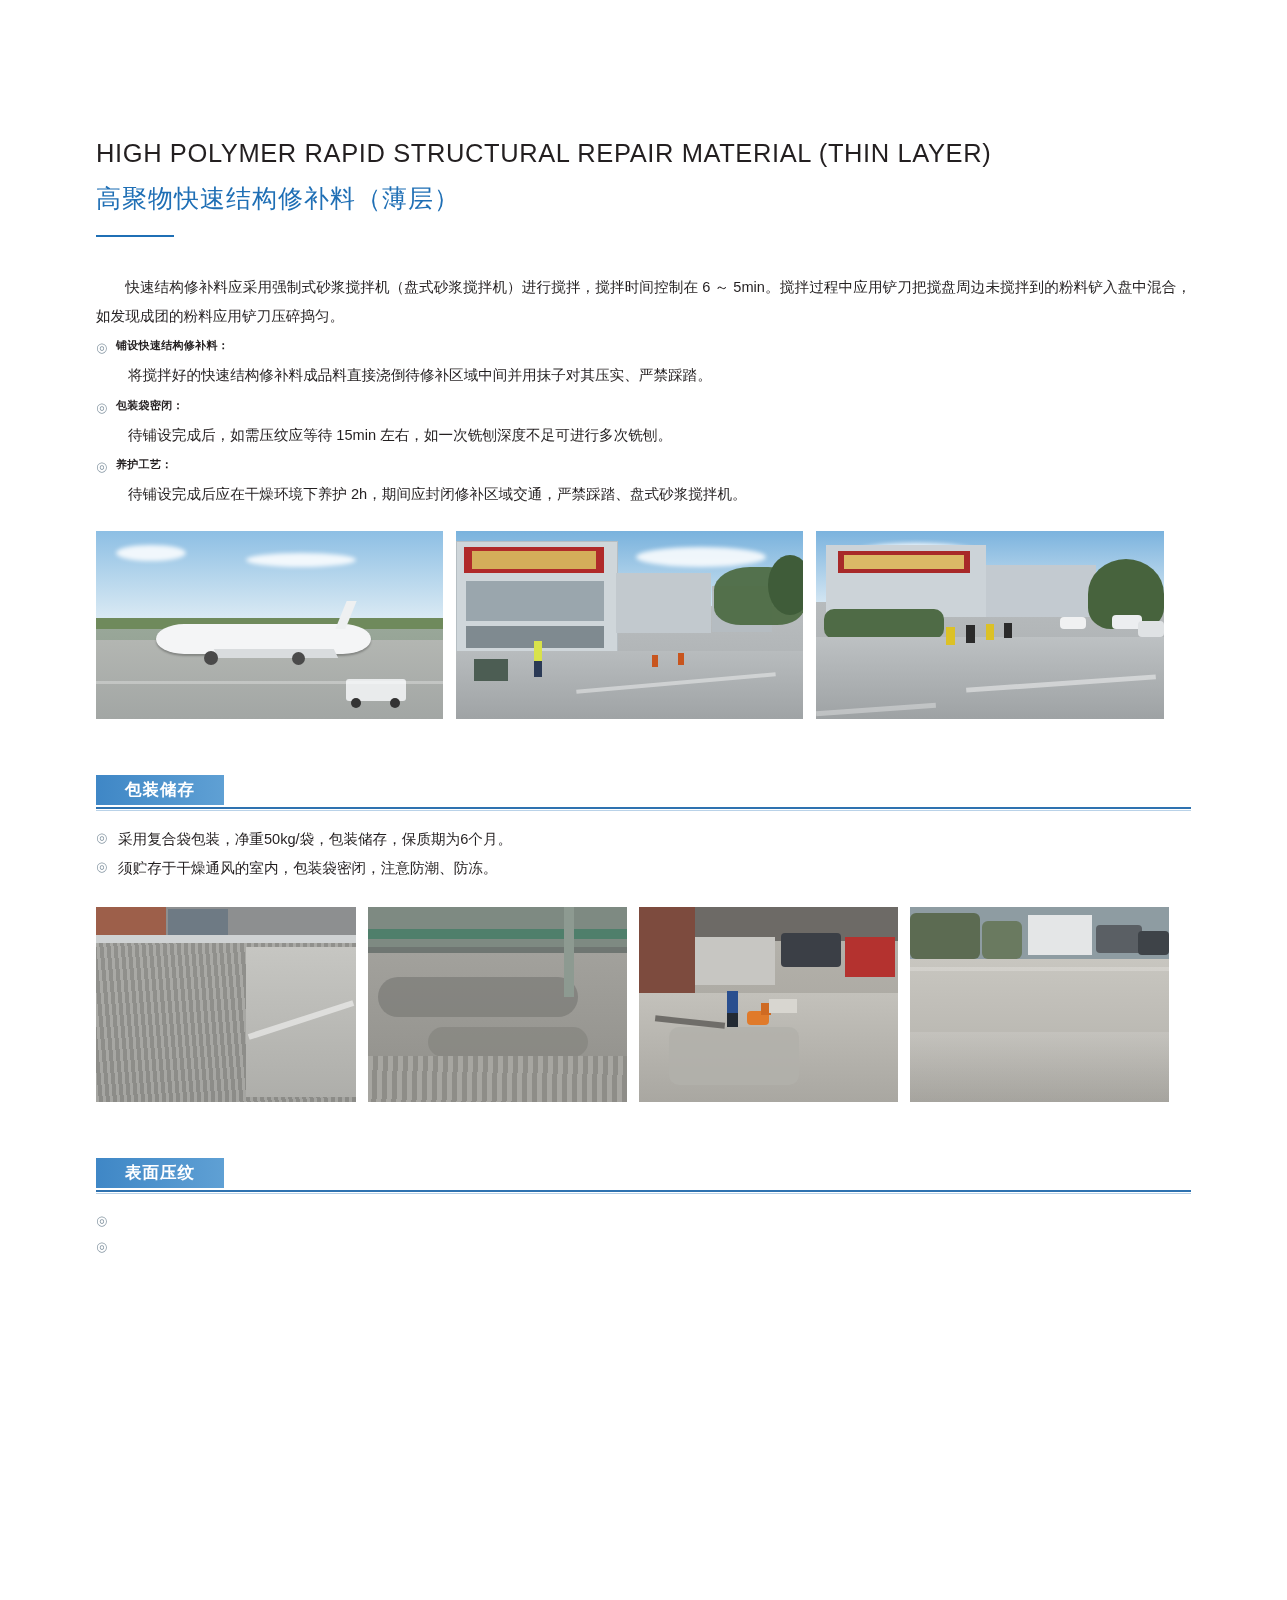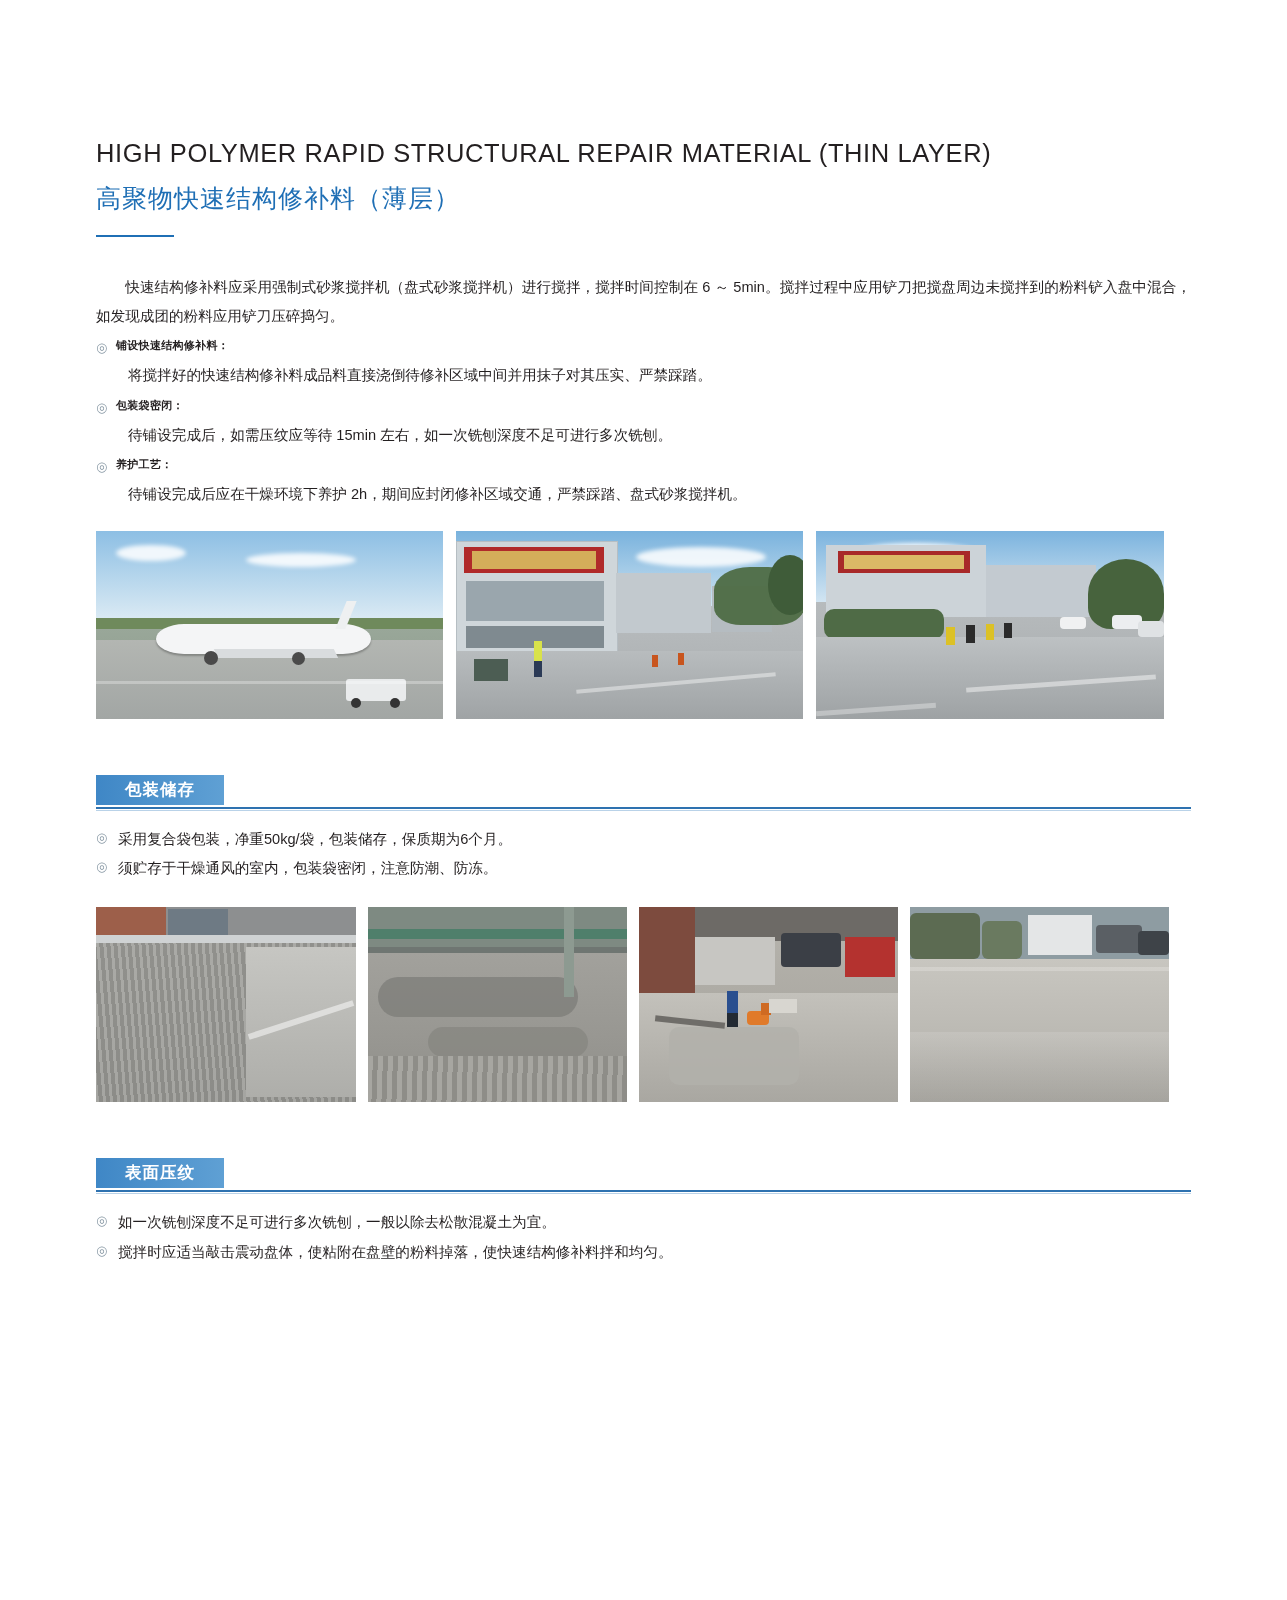--- a/index.html
+++ b/index.html
@@ -363,22 +363,20 @@
   </div>
 
   <div class="section">
     <div class="sec-head">
       <div class="sec-tab">表面压纹</div>
       <div class="sec-underline"></div>
     </div>
     <div class="sec-list">
       <div class="li">
         <span class="bullet-mark">◎</span>
-        <span>如一次铣刨深度不足可进行多次铣刨，一般以除去松散混凝土为宜。</span>
       </div>
       <div class="li">
         <span class="bullet-mark">◎</span>
-        <span>搅拌时应适当敲击震动盘体，使粘附在盘壁的粉料掉落，使快速结构修补料拌和均匀。</span>
       </div>
     </div>
   </div>
 
 </div>
 
 </body></html>

